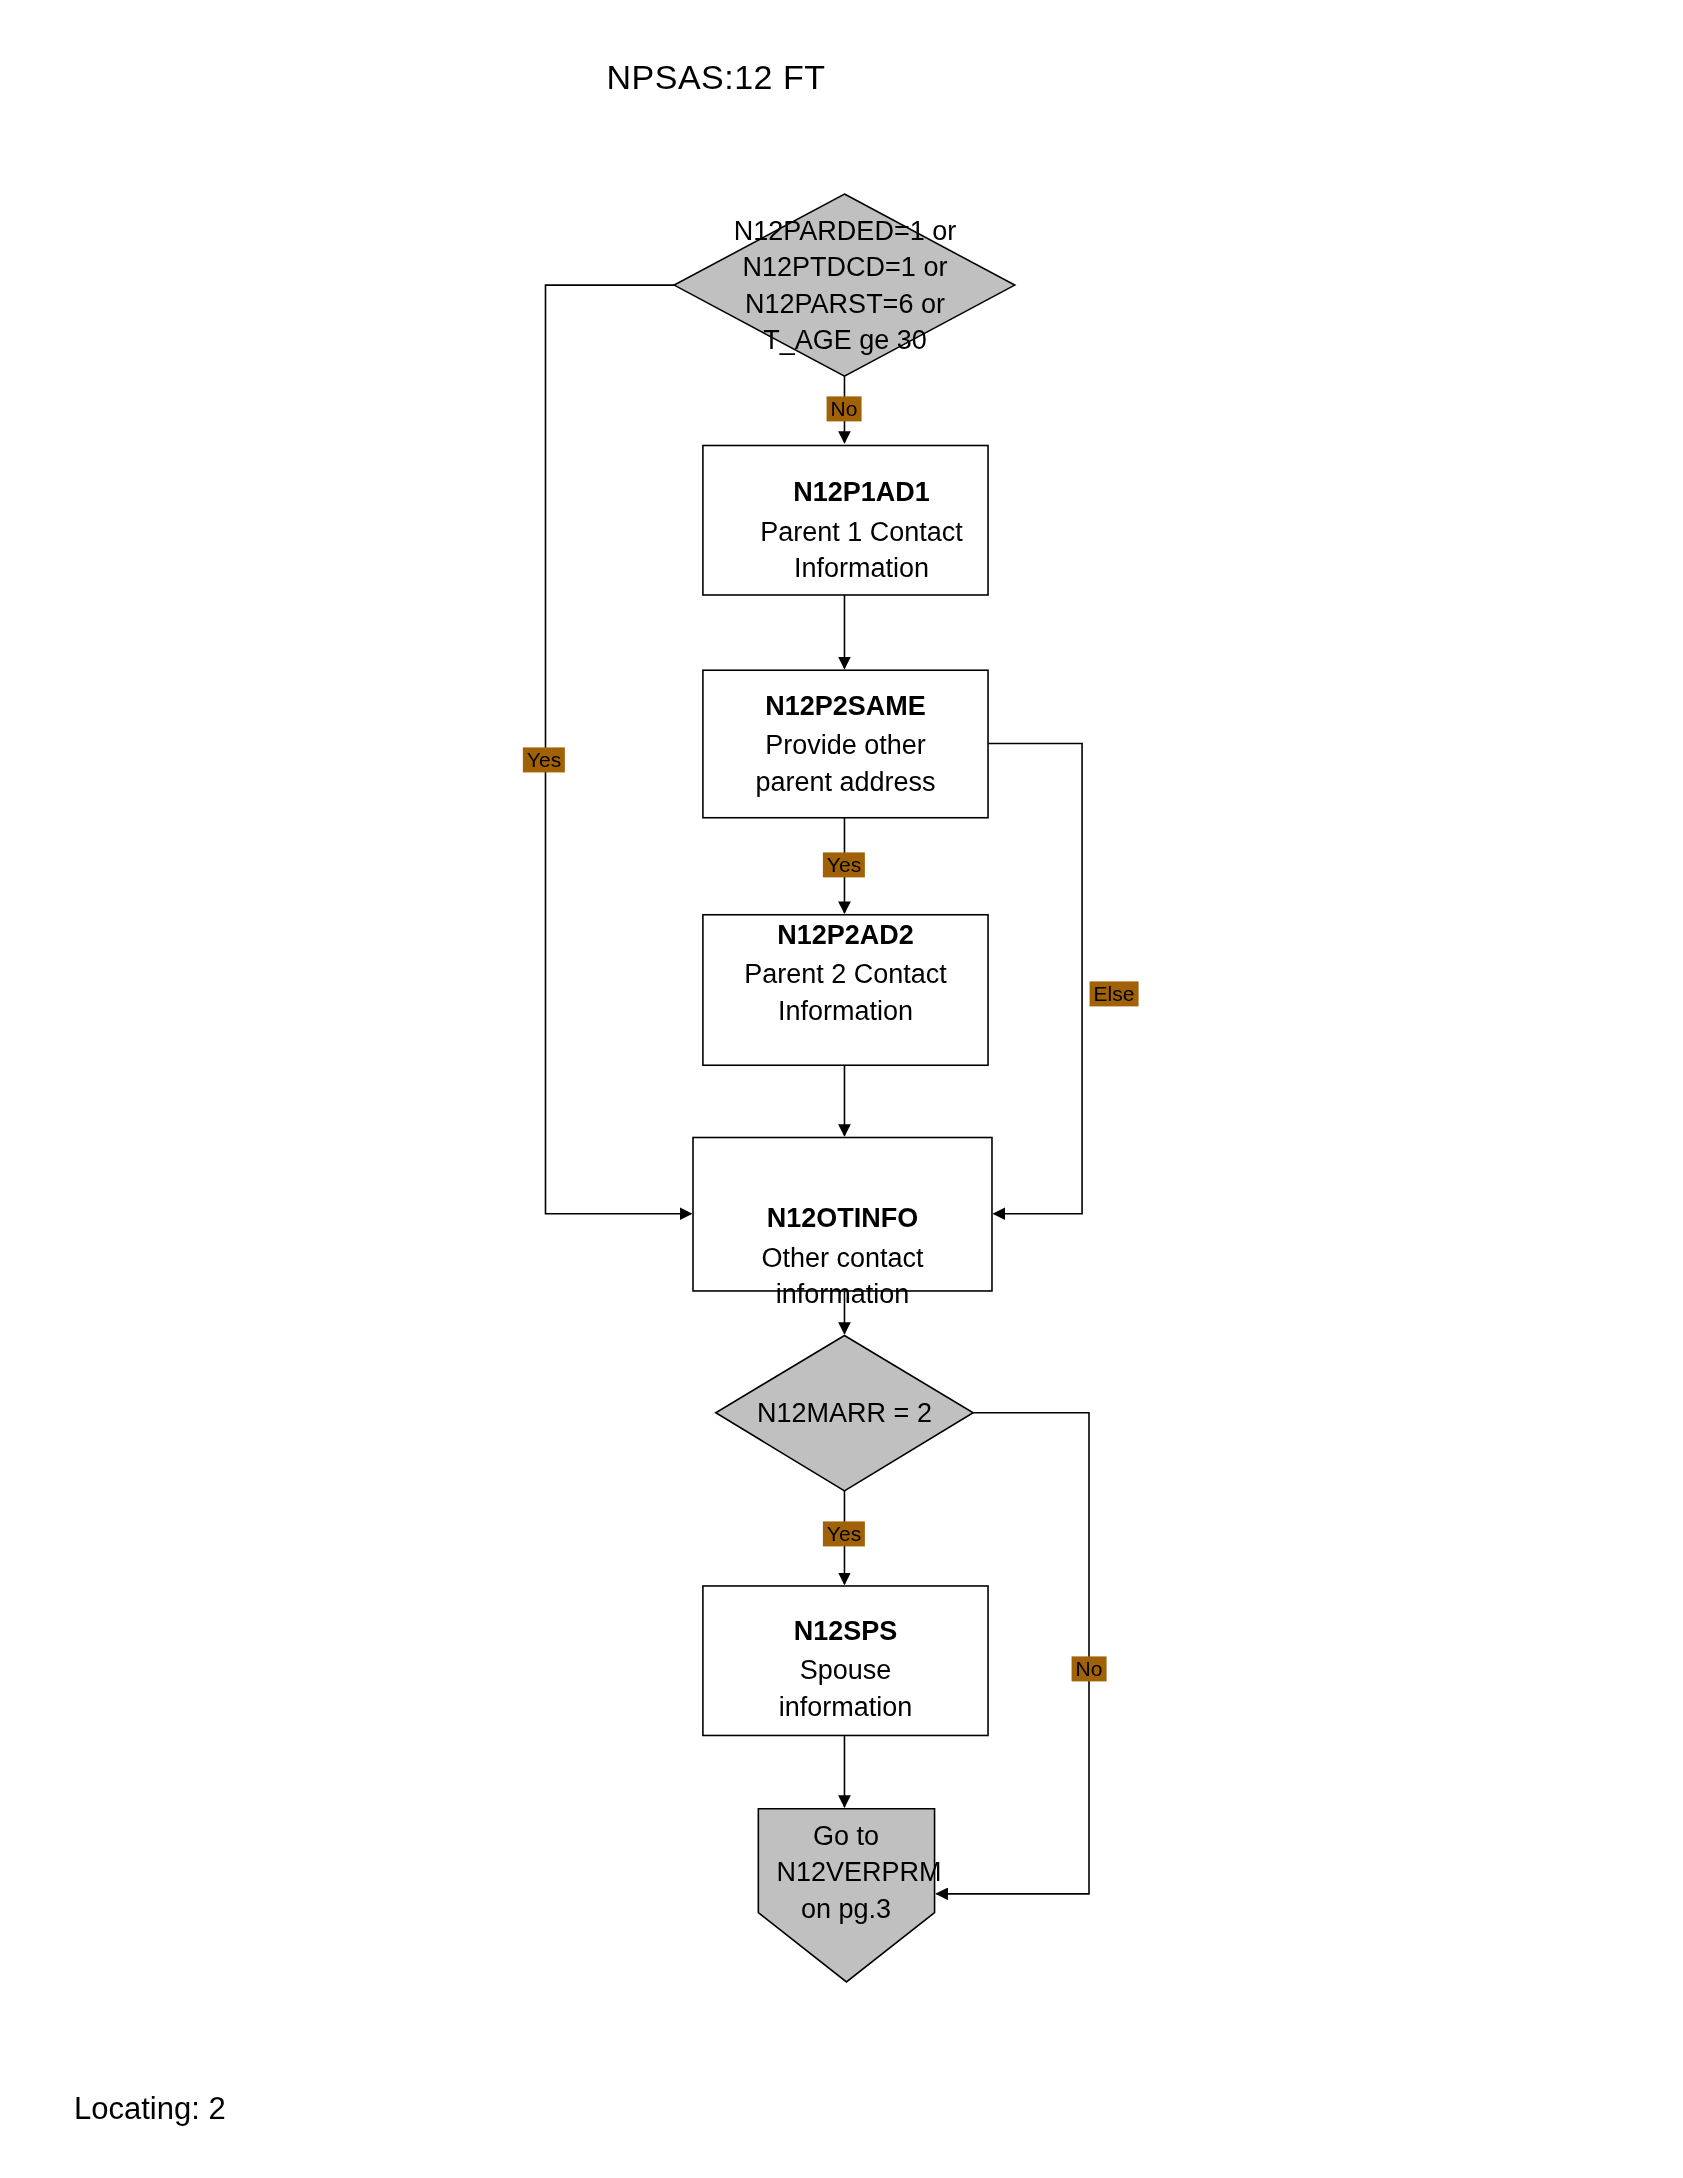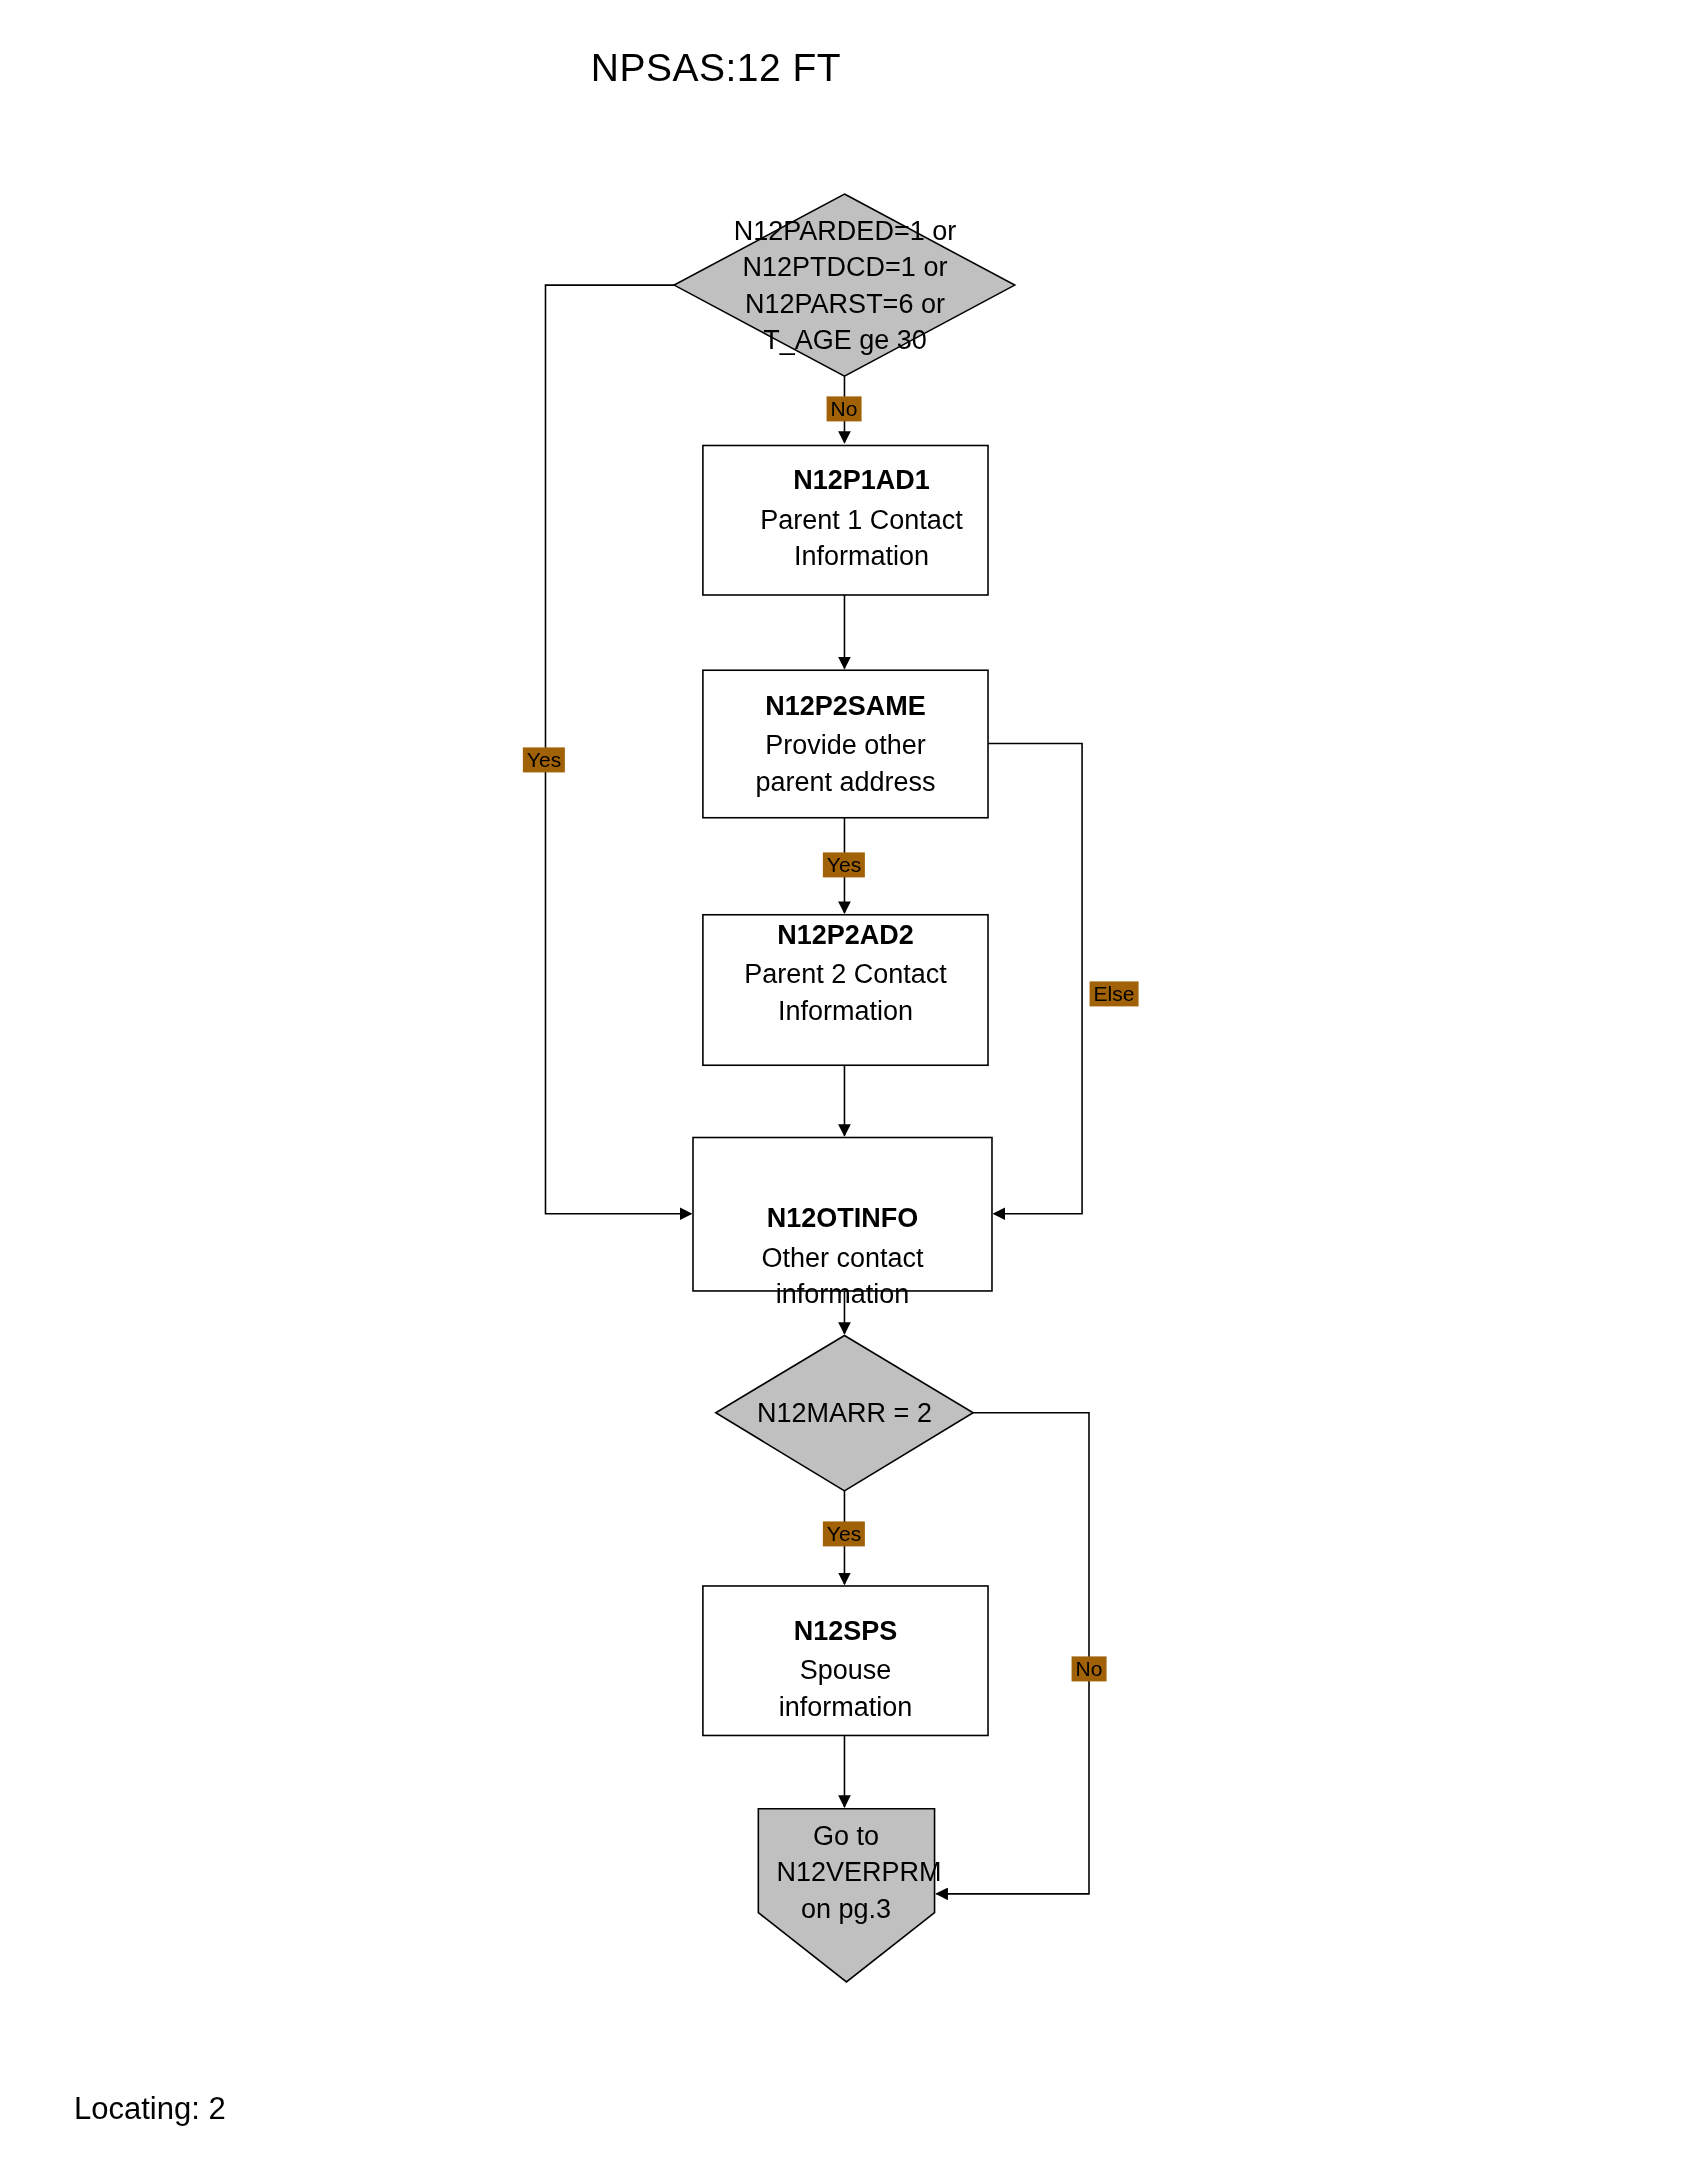--- a/index.html
+++ b/index.html
@@ -8,25 +8,25 @@
     position: relative;
     width: 1683px;
     height: 2178px;
     background: #ffffff;
     font-family: "Liberation Sans", sans-serif;
     color: #000000;
     overflow: hidden;
   }
   .title {
     position: absolute;
-    top: 46px;
+    top: 58px;
     left: 0;
     width: 1432px;
     text-align: center;
-    font-size: 39px;
+    font-size: 34px;
     letter-spacing: 0.5px;
   }
   .footer {
     position: absolute;
     left: 74px;
     top: 2091px;
     font-size: 31px;
   }
   svg.diagram {
     position: absolute;
@@ -98,21 +98,21 @@
     <polyline class="edge" points="853,1753 853,1825" marker-end="url(#arrowhead)"></polyline>
     <polyline class="edge" points="681,288 551,288 551,1226 698,1226" marker-end="url(#arrowhead)"></polyline>
     <polyline class="edge" points="998,751 1093,751 1093,1226 1004,1226" marker-end="url(#arrowhead)"></polyline>
     <polyline class="edge" points="983,1427 1100,1427 1100,1913 946,1913" marker-end="url(#arrowhead)"></polyline>
   </svg>
 
   <div class="node-text" style="left:721px; top:212px; width:248px; height:147px;">
     <div class="desc full">N12PARDED=1 or N12PTDCD=1 or N12PARST=6 or T_AGE ge 30</div>
   </div>
 
-  <div class="node-text" style="left:703px; top:444px; width:285px; height:149px;padding-left:32px;">
+  <div class="node-text" style="left:703px; top:456px; width:285px; height:149px;padding-left:32px;">
     <div class="code">N12P1AD1</div>
     <div class="desc">Parent 1 Contact Information</div>
   </div>
 
   <div class="node-text" style="left:703px; top:670px; width:285px; height:148px;">
     <div class="code">N12P2SAME</div>
     <div class="desc">Provide other parent address</div>
   </div>
 
   <div class="node-text" style="left:703px; top:915px; width:285px; height:116px;">

